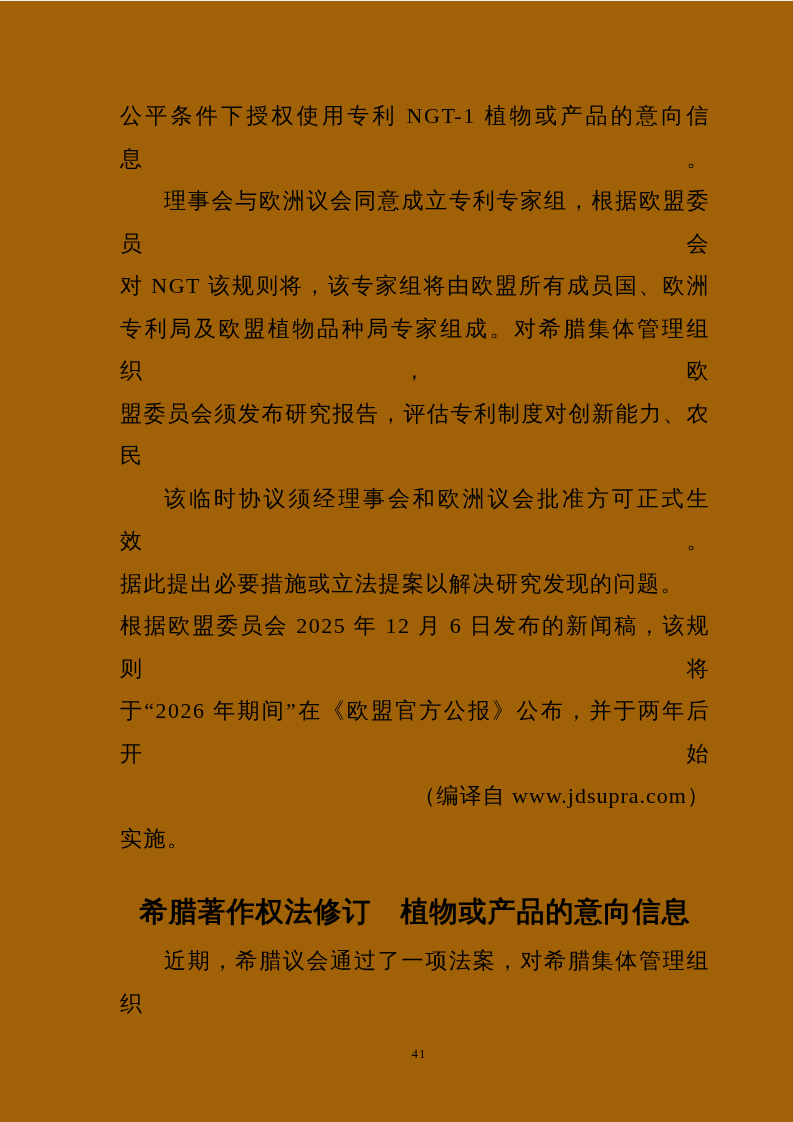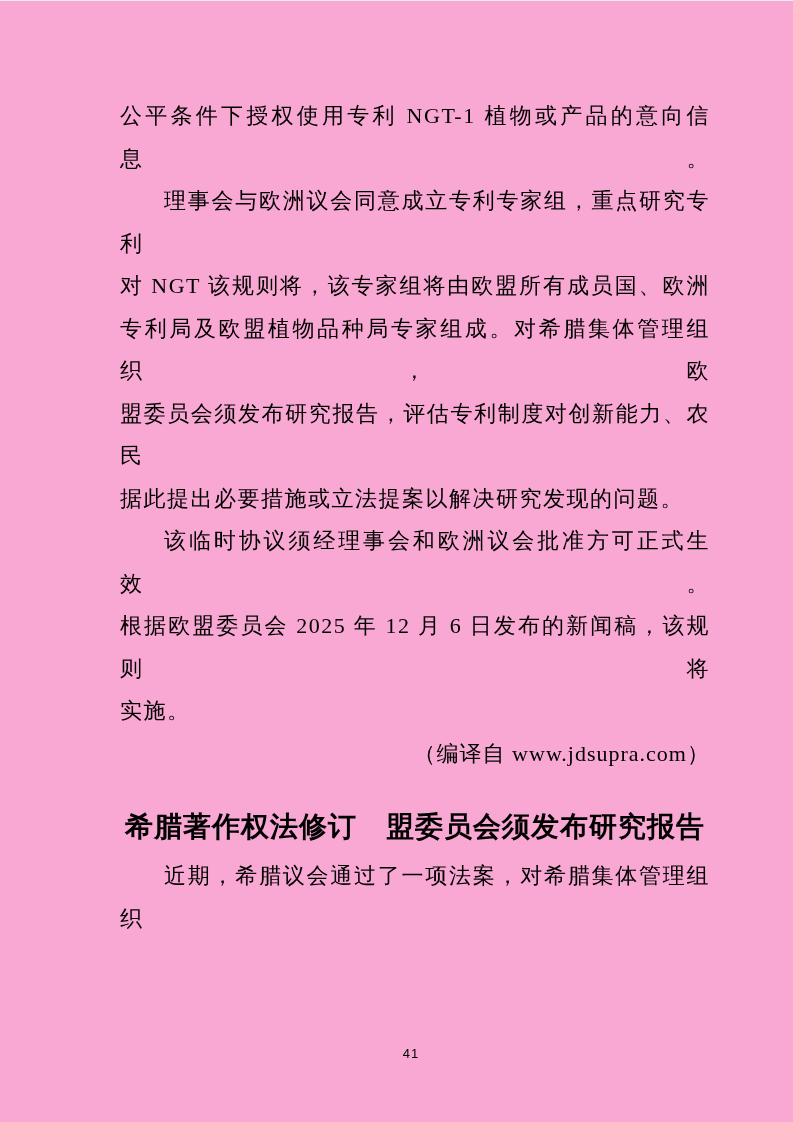--- a/index.html
+++ b/index.html
@@ -4,21 +4,21 @@
 <style>
   html, body {
     margin: 0;
     padding: 0;
     background: #ffffff;
   }
   .page {
     position: relative;
     width: 793px;
     height: 1122px;
-    background: #f9a8d4;
+    background: #a16207;
     color: #000000;
     font-family: "Liberation Serif", serif;
     overflow: hidden;
     border-top: 1px solid #ececec;
     box-sizing: border-box;
   }
   .content {
     position: absolute;
     left: 120px;
     top: 94px;
@@ -52,43 +52,44 @@
     font-weight: bold;
     font-size: 28px;
     line-height: 56px;
     letter-spacing: 1px;
     margin-top: 24px;
     text-align: center;
     text-align-last: center;
   }
   .page-number {
     position: absolute;
-    left: 112px;
+    left: 120px;
     top: 1045px;
     width: 590px;
     text-align: center;
     font-size: 13px;
     letter-spacing: 1px;
     transform: translateX(4px);
-    font-family: Liberation Sans, sans-serif;
+    font-family: Liberation Serif, serif;
     color: #000000;
   }
 </style>
 </head>
 <body>
 
 <div class="page">
   <div class="content" id="body-lines">
       <div class="tline fill">公平条件下授权使用专利 NGT-1 植物或产品的意向信息。</div>
-      <div class="tline fill i2">理事会与欧洲议会同意成立专利专家组，重点研究专利</div>
+      <div class="tline fill i2">理事会与欧洲议会同意成立专利专家组，根据欧盟委员会</div>
       <div class="tline fill">对 NGT 该规则将，该专家组将由欧盟所有成员国、欧洲</div>
       <div class="tline fill">专利局及欧盟植物品种局专家组成。对希腊集体管理组织，欧</div>
       <div class="tline fill">盟委员会须发布研究报告，评估专利制度对创新能力、农民</div>
+      <div class="tline fill i2">该临时协议须经理事会和欧洲议会批准方可正式生效。</div>
       <div class="tline end">据此提出必要措施或立法提案以解决研究发现的问题。</div>
-      <div class="tline fill i2">该临时协议须经理事会和欧洲议会批准方可正式生效。</div>
       <div class="tline fill">根据欧盟委员会 2025 年 12 月 6 日发布的新闻稿，该规则将</div>
+      <div class="tline fill">于“2026 年期间”在《欧盟官方公报》公布，并于两年后开始</div>
+      <div class="tline credit">（编译自 www.jdsupra.com）</div>
       <div class="tline end">实施。</div>
-      <div class="tline credit">（编译自 www.jdsupra.com）</div>
-      <div class="tline heading">希腊著作权法修订　盟委员会须发布研究报告</div>
+      <div class="tline heading">希腊著作权法修订　植物或产品的意向信息</div>
       <div class="tline fill i2">近期，希腊议会通过了一项法案，对希腊集体管理组织</div>
     </div>
   <div class="page-number">41</div>
 </div>
 
 </body></html>

